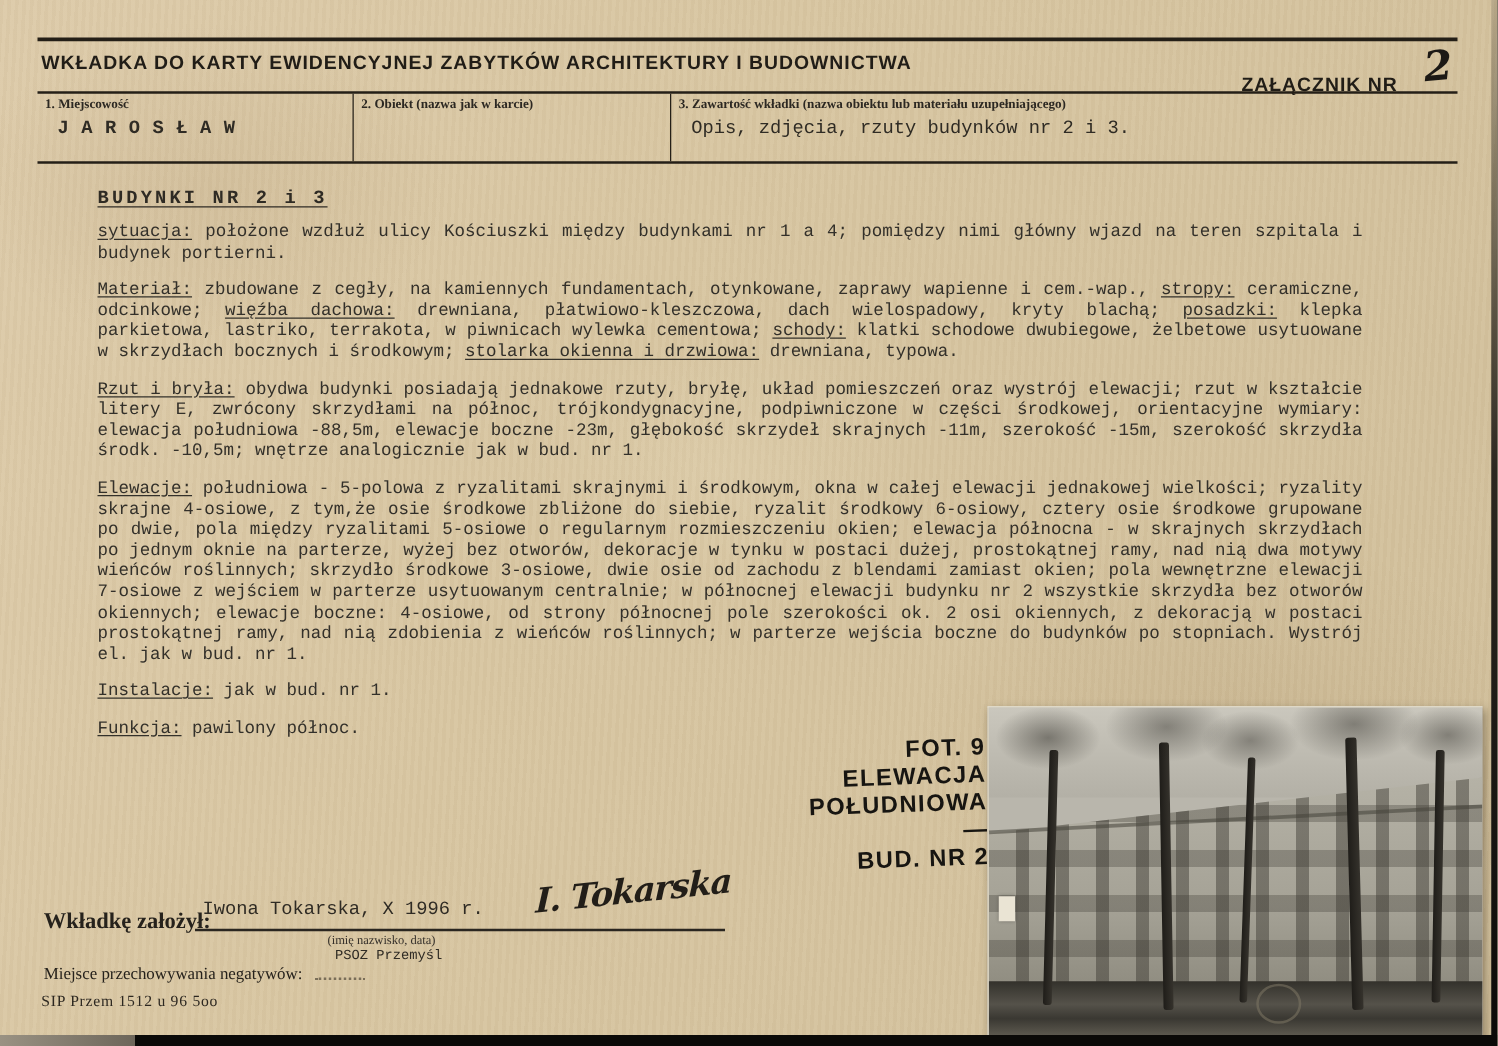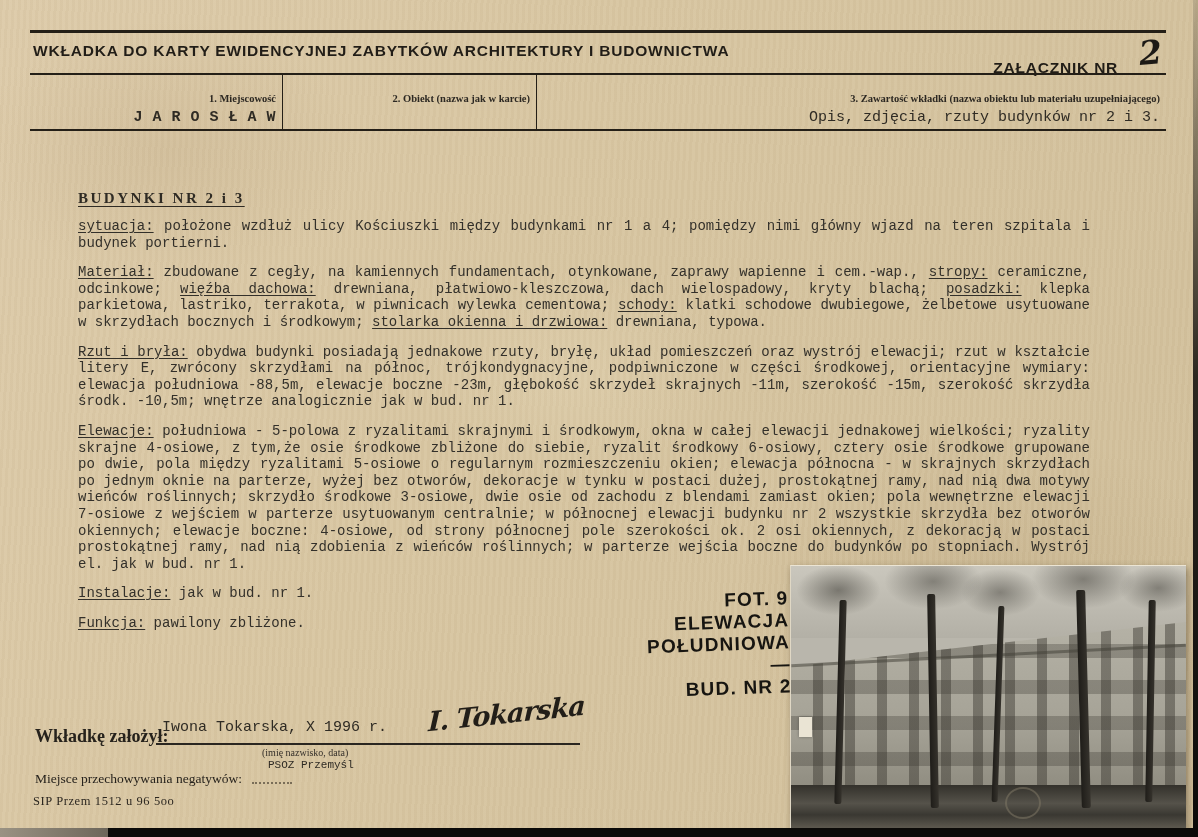--- a/index.html
+++ b/index.html
@@ -21,28 +21,28 @@
   .rule-top { top:30px; height:3px; }
   .rule-under-title { top:73px; height:2px; }
   .rule-under-fields { top:129px; height:2px; }
 
   .title-row { position:absolute; top:42px; left:33px; width:1130px; display:flex; justify-content:space-between; align-items:flex-start; }
   .doc-title { font-family:"Liberation Sans", sans-serif; font-weight:700; font-size:15.5px; letter-spacing:.8px; color:#211d17; }
   .attachment { font-family:"Liberation Sans", sans-serif; font-weight:700; font-size:15.5px; letter-spacing:.8px; color:#211d17; white-space:nowrap; }
   .hand-num { display:inline-block; font-family:"DejaVu Serif", serif; font-style:italic; font-weight:600; font-size:33px; color:#1c1915; transform:rotate(-5deg); position:relative; top:-9px; margin-left:16px; }
 
   .fields-row { position:absolute; top:75px; left:30px; width:1136px; height:54px; display:grid; grid-template-columns:253px 254px 1fr; }
-  .field-cell { padding:18px 6px 0 6px;text-align:right; }
+  .field-cell { padding:3px 6px 0 6px; }
   .field-cell.b { border-right:1.5px solid #241f17; }
   .field-label { font-size:10.5px; font-weight:700; color:#2c2822; }
   .field-value { font-family:"Liberation Mono","DejaVu Sans Mono",monospace; font-size:15px; color:#2f2b24; margin-top:5px; padding-left:10px; }
   .field-value.strong { font-weight:700; letter-spacing:.5px; }
 
   .body { position:absolute; top:150px; left:78px; width:1012px; }
-  .body-heading { font-family:Liberation Serif, serif; font-size:15px; font-weight:700; letter-spacing:2.5px; color:#2f2b24; text-decoration:underline; text-underline-offset:3px; margin-bottom:11px;margin-top:40px; }
+  .body-heading { font-family:Liberation Mono, monospace; font-size:15px; font-weight:700; letter-spacing:2.5px; color:#2f2b24; text-decoration:underline; text-underline-offset:3px; margin-bottom:11px; }
   .para { font-family:"Liberation Mono","DejaVu Sans Mono",monospace; font-size:14px; line-height:16.6px; color:#33302a; text-align:justify; margin-bottom:13px; }
   .para .u { text-decoration:underline; text-underline-offset:2px; }
 
   .photo-caption { position:absolute; left:634px; top:590px; width:156px; transform:rotate(-2deg); text-align:right; }
   .cap-line { font-family:"Liberation Sans", sans-serif; font-weight:800; font-size:19px; letter-spacing:1.2px; color:#171511; line-height:22px; }
 
   .photo { position:absolute; left:790px; top:565px; width:396px; height:266px; background:#b9b6ac; overflow:hidden; box-shadow:2px 3px 7px rgba(55,42,22,.45); border-top:1px solid #ece5d4; border-left:1px solid #e0d8c5; }
   .photo-sky { position:absolute; left:0; right:0; top:0; height:72px; background:linear-gradient(#cac7bd,#b3b0a6); }
   .photo-building { position:absolute; left:0; right:0; top:56px; height:172px;
     clip-path:polygon(0 26%, 100% 0%, 100% 100%, 0 100%);
@@ -119,21 +119,21 @@
   <div class="hrule rule-under-fields"></div>
 
   <div class="body">
     <div class="body-heading">BUDYNKI NR 2 i 3</div>
     <div>
         <p class="para"><span class="u">sytuacja:</span><span> położone wzdłuż ulicy Kościuszki między budynkami nr 1 a 4; pomiędzy nimi główny wjazd na teren szpitala i budynek portierni.</span></p>
         <p class="para"><span class="u">Materiał:</span><span> zbudowane z cegły, na kamiennych fundamentach, otynkowane, zaprawy wapienne i cem.-wap., </span><span class="u">stropy:</span><span> ceramiczne, odcinkowe; </span><span class="u">więźba dachowa:</span><span> drewniana, płatwiowo-kleszczowa, dach wielospadowy, kryty blachą; </span><span class="u">posadzki:</span><span> klepka parkietowa, lastriko, terrakota, w piwnicach wylewka cementowa; </span><span class="u">schody:</span><span> klatki schodowe dwubiegowe, żelbetowe usytuowane w skrzydłach bocznych i środkowym; </span><span class="u">stolarka okienna i drzwiowa:</span><span> drewniana, typowa.</span></p>
         <p class="para"><span class="u">Rzut i bryła:</span><span> obydwa budynki posiadają jednakowe rzuty, bryłę, układ pomieszczeń oraz wystrój elewacji; rzut w kształcie litery E, zwrócony skrzydłami na północ, trójkondygnacyjne, podpiwniczone w części środkowej, orientacyjne wymiary: elewacja południowa -88,5m, elewacje boczne -23m, głębokość skrzydeł skrajnych -11m, szerokość -15m, szerokość skrzydła środk. -10,5m; wnętrze analogicznie jak w bud. nr 1.</span></p>
         <p class="para"><span class="u">Elewacje:</span><span> południowa - 5-polowa z ryzalitami skrajnymi i środkowym, okna w całej elewacji jednakowej wielkości; ryzality skrajne 4-osiowe, z tym,że osie środkowe zbliżone do siebie, ryzalit środkowy 6-osiowy, cztery osie środkowe grupowane po dwie, pola między ryzalitami 5-osiowe o regularnym rozmieszczeniu okien; elewacja północna - w skrajnych skrzydłach po jednym oknie na parterze, wyżej bez otworów, dekoracje w tynku w postaci dużej, prostokątnej ramy, nad nią dwa motywy wieńców roślinnych; skrzydło środkowe 3-osiowe, dwie osie od zachodu z blendami zamiast okien; pola wewnętrzne elewacji 7-osiowe z wejściem w parterze usytuowanym centralnie; w północnej elewacji budynku nr 2 wszystkie skrzydła bez otworów okiennych; elewacje boczne: 4-osiowe, od strony północnej pole szerokości ok. 2 osi okiennych, z dekoracją w postaci prostokątnej ramy, nad nią zdobienia z wieńców roślinnych; w parterze wejścia boczne do budynków po stopniach. Wystrój el. jak w bud. nr 1.</span></p>
         <p class="para"><span class="u">Instalacje:</span><span> jak w bud. nr 1.</span></p>
-        <p class="para"><span class="u">Funkcja:</span><span> pawilony zbliżone.</span></p>
+        <p class="para"><span class="u">Funkcja:</span><span> pawilony północ.</span></p>
       </div>
   </div>
 
   <div class="photo-caption">
       <div class="cap-line">FOT. 9</div>
       <div class="cap-line">ELEWACJA</div>
       <div class="cap-line">POŁUDNIOWA—</div>
       <div class="cap-line">BUD. NR 2</div>
     </div>
 

